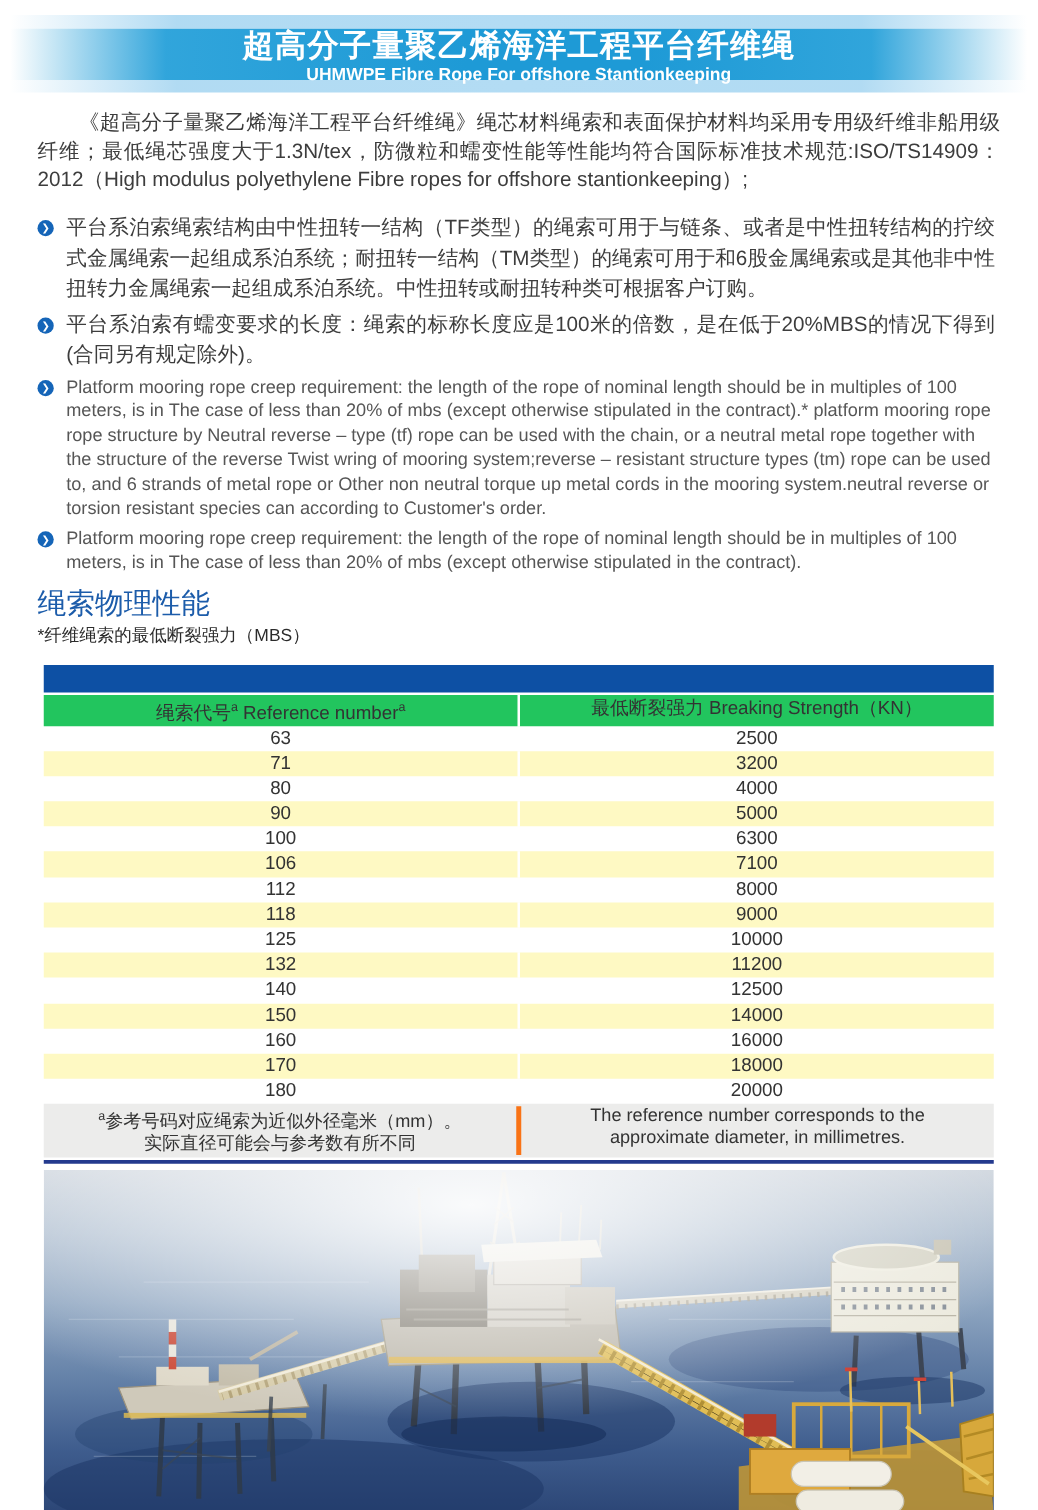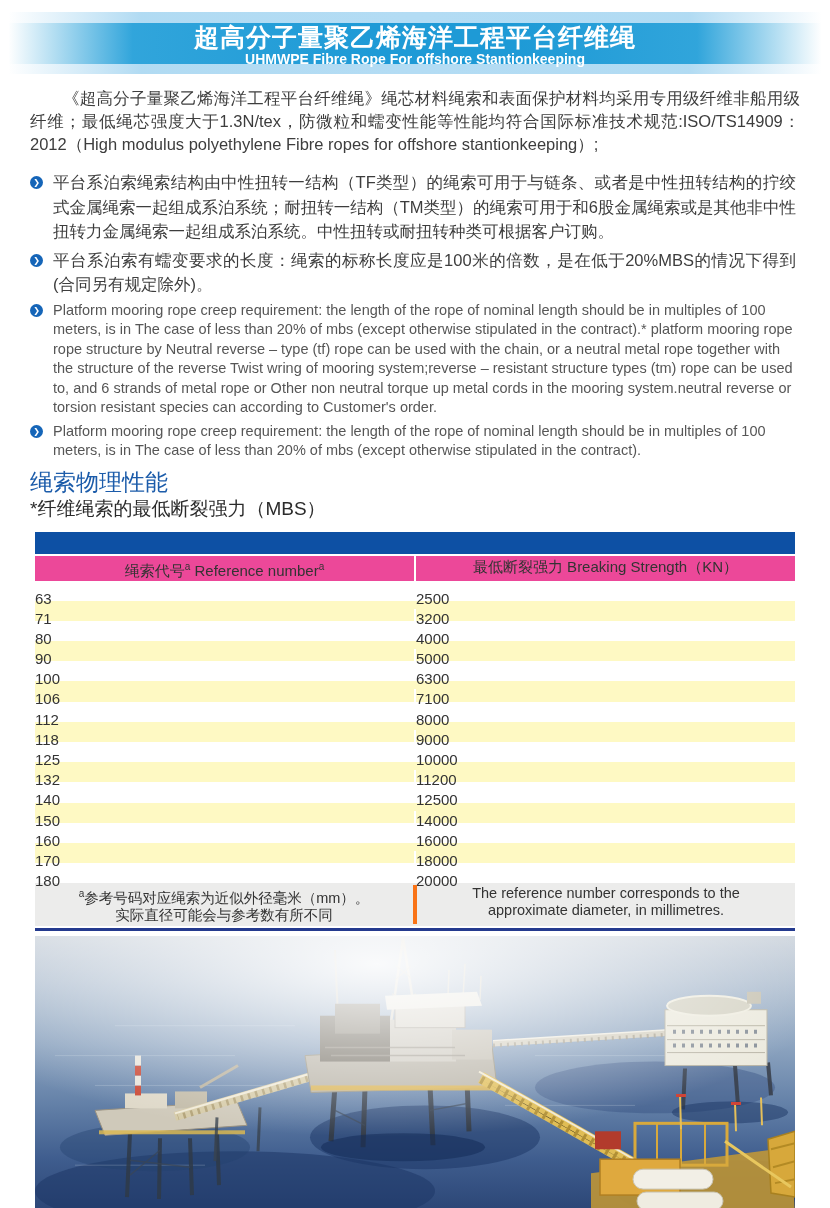--- a/index.html
+++ b/index.html
@@ -26,31 +26,31 @@
   .bullet.en2{margin-top:3px;}
   .bullet p{margin:4px;}
   .bullet.zh p{font-size:16.5px;line-height:24.5px;color:#3d3d3d;text-align:justify;}
   .bullet.en p{font-size:14.5px;line-height:19.5px;color:#565656;}
   .b-ico{position:absolute;left:0;width:13px;height:13px;border-radius:50%;background:#1565b8;color:#fff;
          display:flex;align-items:center;justify-content:center;font-size:8px;line-height:13px;font-weight:bold;}
   .bullet.zh .b-ico{top:6px;}
   .bullet.en .b-ico{top:3px;}
 
   .section-title{margin:8px 0 0;font-size:23px;font-weight:normal;color:#1c5caa;line-height:26px;}
-  .section-subtitle{margin:3px 0 0;font-size:19px;color:#2b2b2b;line-height:21px;}
+  .section-subtitle{margin:3px 0 0;font-size:14px;color:#2b2b2b;line-height:21px;}
 
   
   .rope-table{margin:13px 35px 0;}
   .t-bar{height:22px;background:#0d50a4;}
-  .t-head{display:flex;background:#ec4899;margin-top:2px;}
+  .t-head{display:flex;background:#22c55e;margin-top:2px;}
   .th{flex:1;text-align:center;font-size:15px;color:#333;padding:3px 0 2px;line-height:16px;}
   .th.first{border-right:2px solid #fff;}
   sup{font-size:10px;}
   .t-body .tr{display:flex;height:20.2px;line-height:20.2px;font-size:15px;color:#333;}
-  .t-body .td{flex:1;text-align:left;margin-top:8px;}
+  .t-body .td{flex:1;text-align:center;}
   .t-body .td:first-child{border-right:2px solid #fff;}
   .t-body .tr.alt{background:#fef9c3;}
   .t-foot{display:flex;background:#ececeb;font-size:14.5px;color:#333;text-align:center;padding:2px 0 2px;}
   .t-foot .td{flex:1;line-height:17px;}
   .t-foot .td.first{border-right:4px solid #f97316;}
   .t-line{height:3px;background:#243a8e;margin-top:2px;}
 
   
   .photo{margin:5px 35px 0;height:279px;}
   .photo svg{display:block;width:100%;height:100%;}

